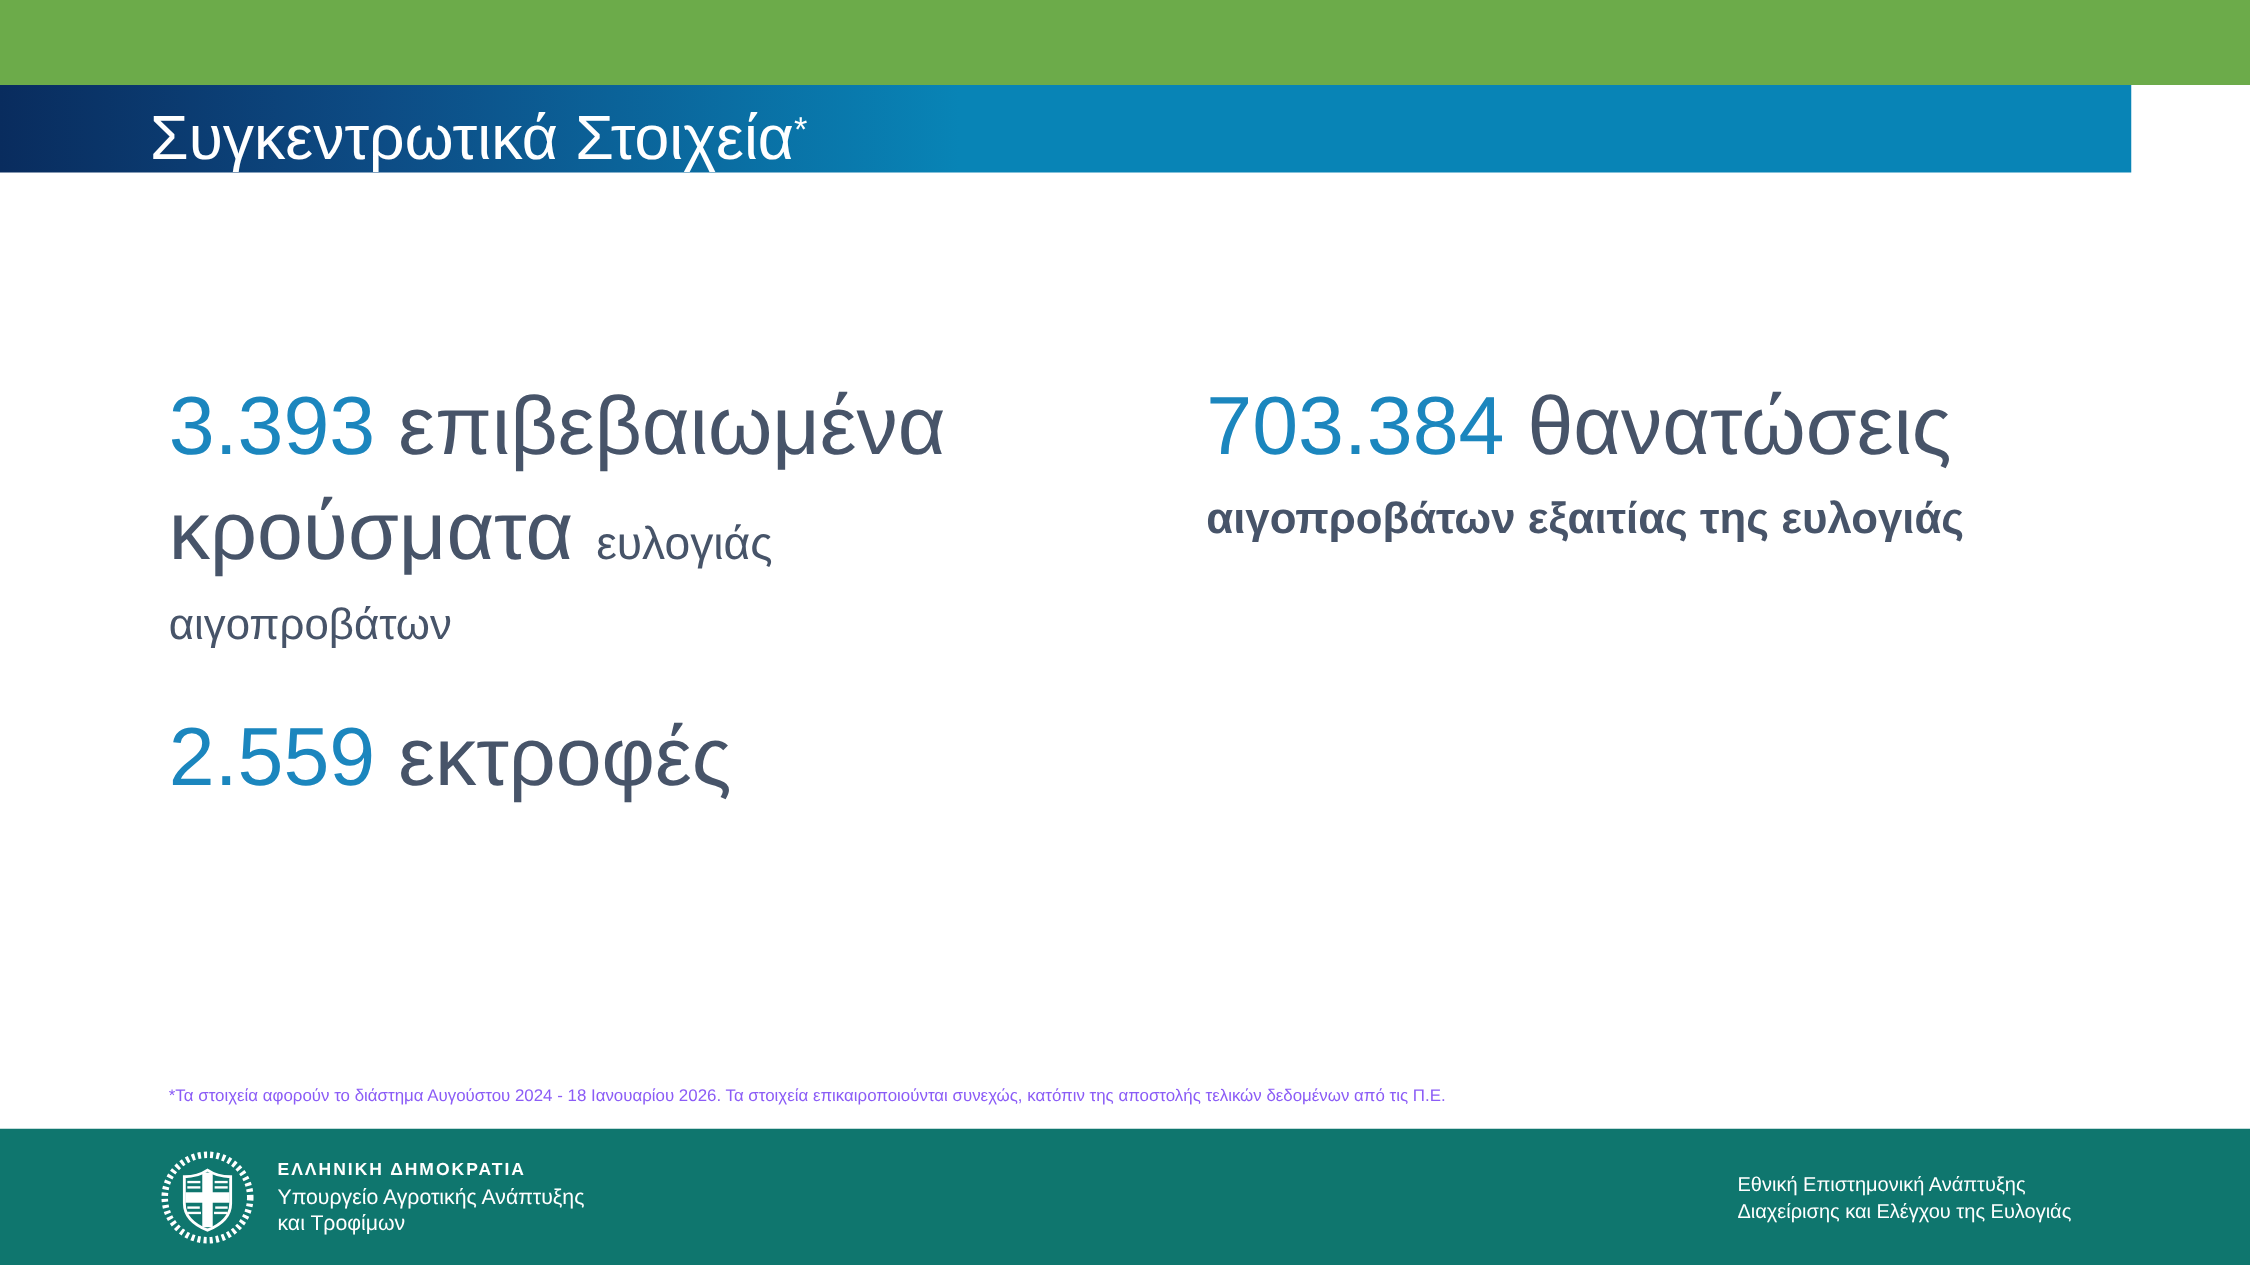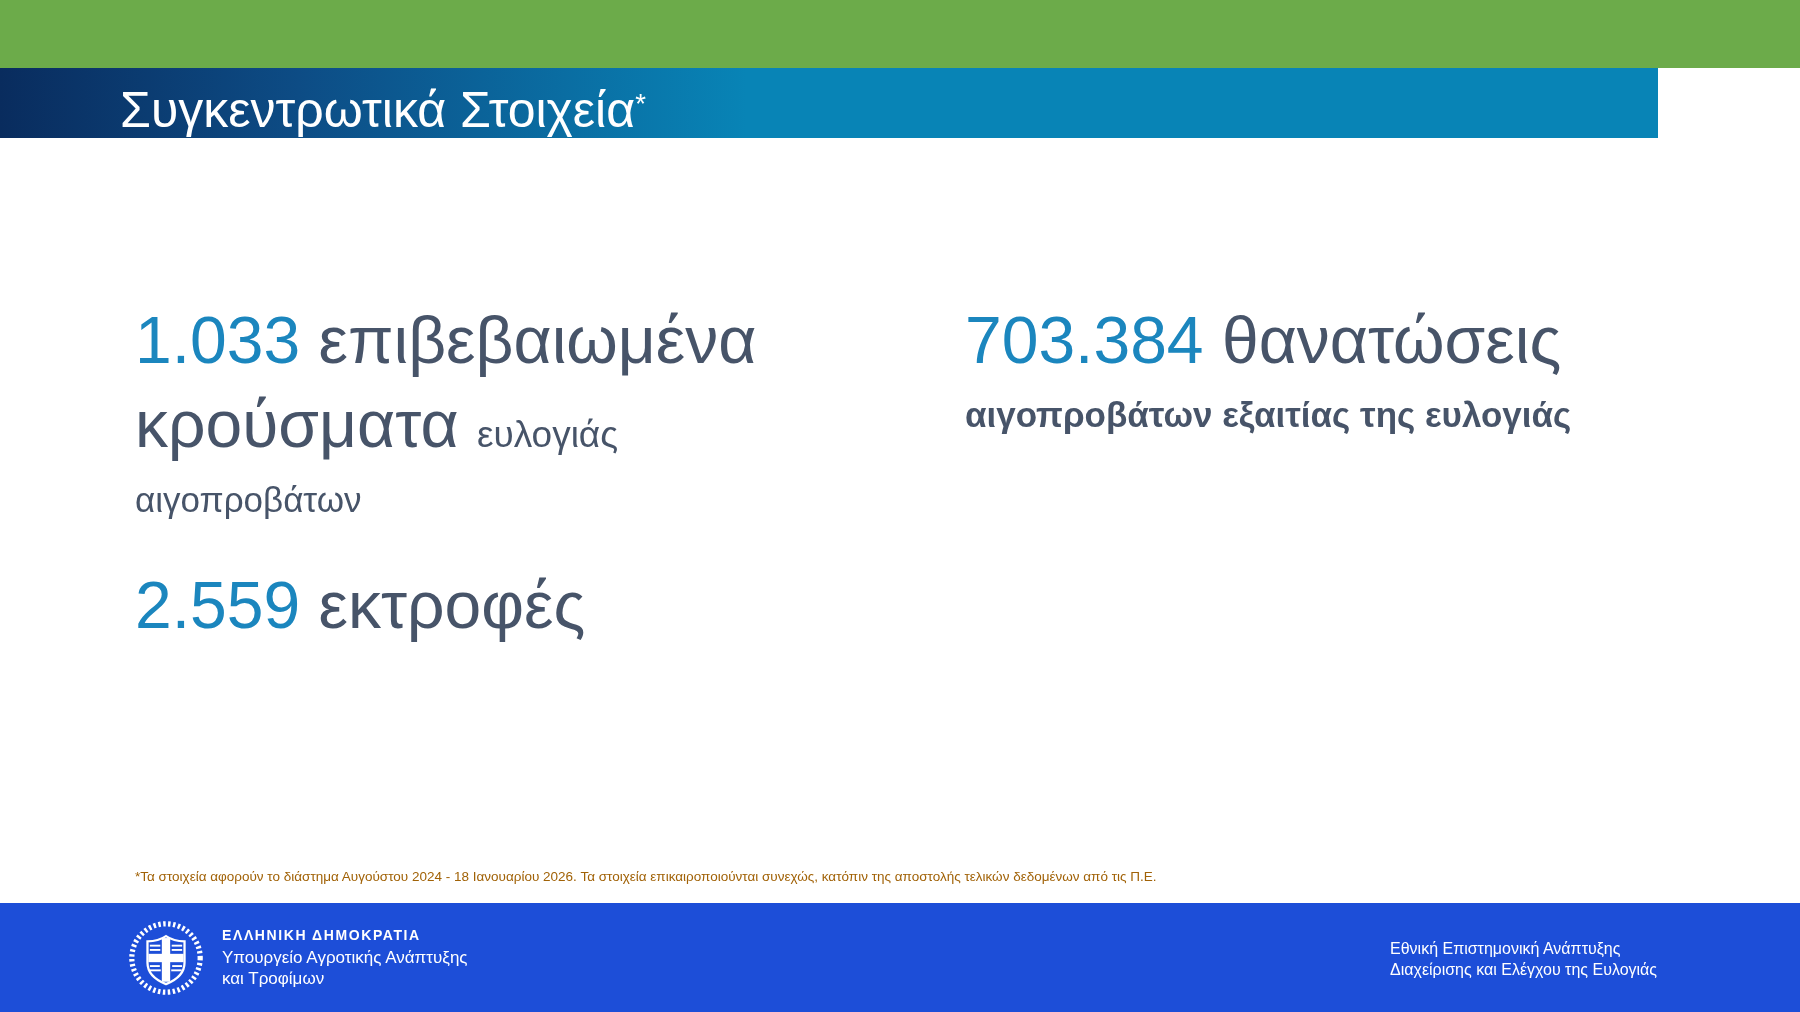--- a/index.html
+++ b/index.html
@@ -21,20 +21,21 @@
     position: absolute;
     left: 0; top: 0;
     width: 1800px; height: 68px;
     background: #6cab4a;
   }
   .header-bar {
     position: absolute;
     left: 0; top: 68px;
     width: 1658px; height: 70px;
     background: linear-gradient(to right, #092c5e 0%, #0d4c85 18%, #0884b6 45%, #0884b6 100%);
+    padding-left: 47px;
   }
   .header-title {
     position: absolute;
     left: 120px; top: 0;
     height: 70px;
     line-height: 72px;
     color: #ffffff;
     font-size: 50px;
     font-weight: 400;
     white-space: nowrap;
@@ -69,30 +70,30 @@
   .stat-culls { position: absolute; left: 965px; top: 298px; }
   .stat-culls .sub-line { margin-top: 10px; font-weight: bold; }
 
   
   .footnote {
     position: absolute;
     left: 135px; top: 868px;
     width: 1500px;
     font-size: 13.5px;
     line-height: 18px;
-    color: #a16207;
+    color: #8b5cf6;
     white-space: nowrap;
   }
 
   
   .footer {
     position: absolute;
     left: 0; top: 903px;
     width: 1800px; height: 109px;
-    background: #1d4ed8;
+    background: #0f766e;
     color: #ffffff;
   }
   .emblem {
     position: absolute;
     left: 128px; top: 17px;
     width: 76px; height: 76px;
     display: block;
   }
   .ministry-block {
     position: absolute;
@@ -123,21 +124,21 @@
 
 <div class="slide">
 
   <div class="green-bar"></div>
 
   <div class="header-bar">
     <div class="header-title"><span>Συγκεντρωτικά Στοιχεία</span><sup>*</sup></div>
   </div>
 
   <div class="stat-cases">
-    <div class="stat-line"><span class="num">1.033</span>&nbsp;<span>επιβεβαιωμένα</span></div>
+    <div class="stat-line"><span class="num">3.393</span>&nbsp;<span>επιβεβαιωμένα</span></div>
     <div class="stat-line"><span>κρούσματα</span>&nbsp;<span class="small-inline">ευλογιάς</span></div>
     <div class="sub-line">αιγοπροβάτων</div>
   </div>
 
   <div class="stat-farms">
     <div class="stat-line"><span class="num">2.559</span>&nbsp;<span>εκτροφές</span></div>
   </div>
 
   <div class="stat-culls">
     <div class="stat-line"><span class="num">703.384</span>&nbsp;<span>θανατώσεις</span></div>

